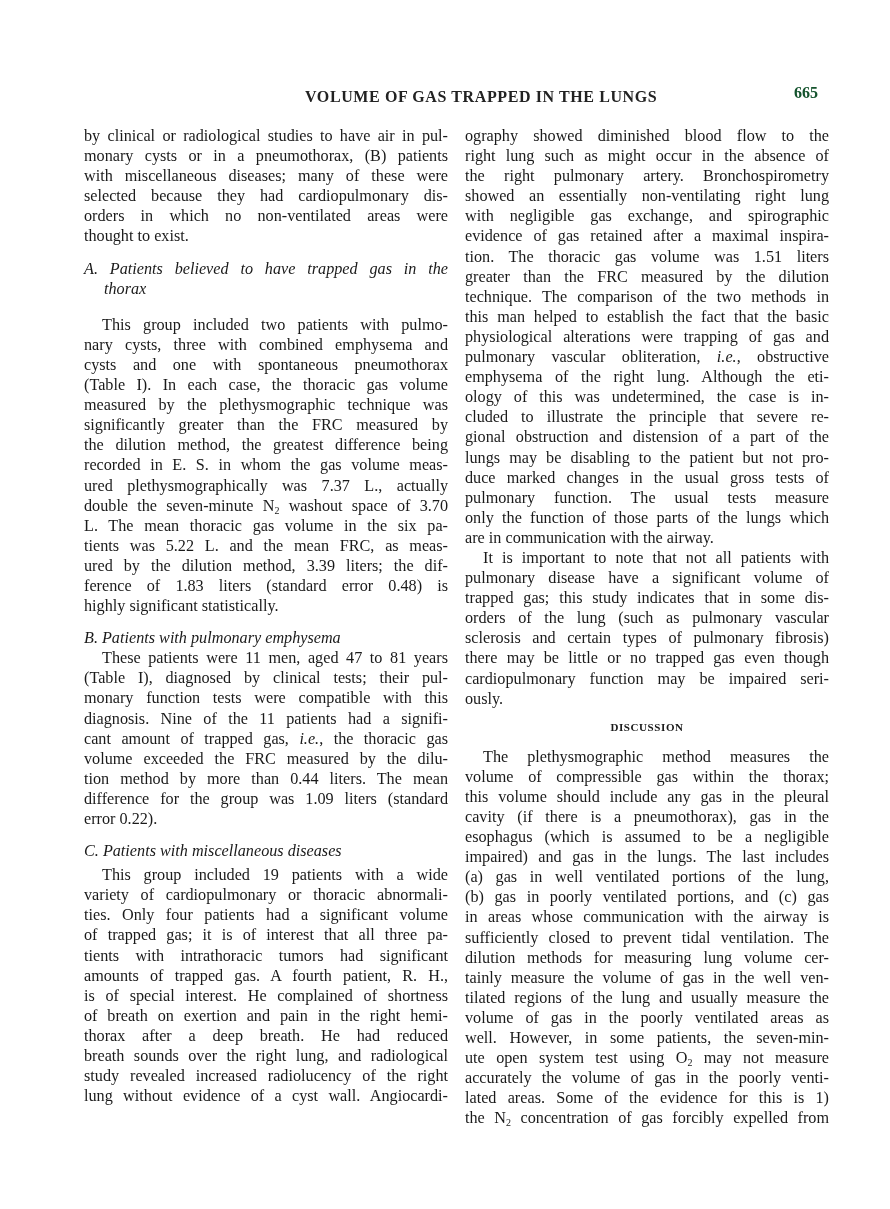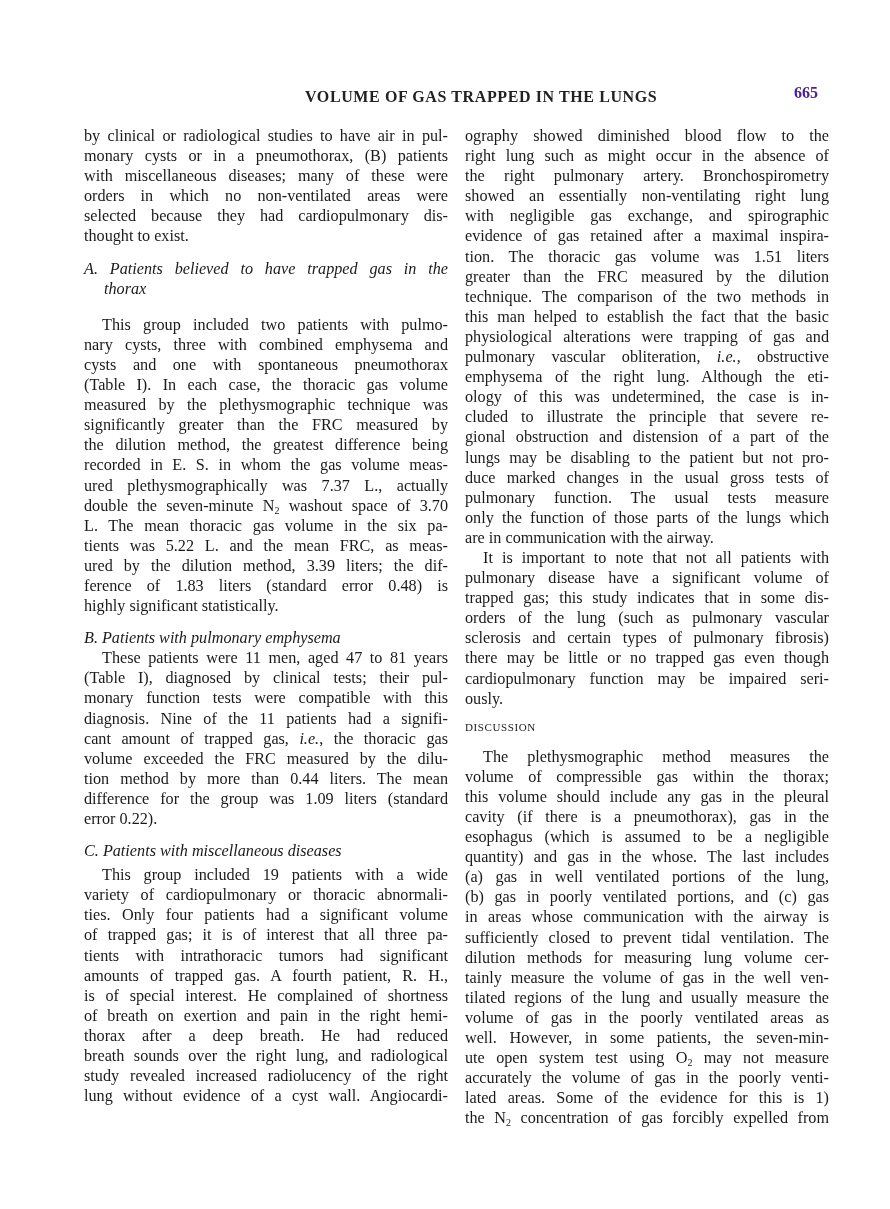--- a/index.html
+++ b/index.html
@@ -1,49 +1,49 @@
 <!DOCTYPE html>
 <html><head>
   <meta charset="utf-8">
   <style>
     html, body { margin: 0; padding: 0; background: #ffffff; }
     body { width: 890px; height: 1209px; position: relative; overflow: hidden;
            font-family: "Liberation Serif", "DejaVu Serif", serif; color: #1a1a1a; }
     .running-head { position: absolute; top: 88px; left: 305px; font-size: 16px;
                     letter-spacing: 0.6px; font-weight: bold; color: #222; }
     .page-number { position: absolute; top: 84px; left: 794px; font-size: 16px;
-                   font-weight: bold; color: #4c1d95; }
+                   font-weight: bold; color: #14532d; }
     .column { position: absolute; top: 126px; width: 364px; font-size: 16.2px; }
     .col-left { left: 84px; }
     .col-right { left: 465px; }
     .line { display: block; height: 20.1px; line-height: 20.1px; white-space: nowrap;
             text-align: justify; text-align-last: justify; }
     .line.last { text-align-last: left; }
     .line.indent { text-indent: 18px; }
     .subhead { font-style: italic; }
     .subhead-gap { height: 12px; }
-    .section-title { display: block; font-size: 11px;
-                     font-weight: normal; letter-spacing: 0.6px; height: 20px;
+    .section-title { display: block; text-align: center; font-size: 11px;
+                     font-weight: bold; letter-spacing: 0.6px; height: 20px;
                      line-height: 20px; margin-top: 8px; margin-bottom: 10px; }
     .cont-indent { padding-left: 20px; }
     sub { font-size: 10px; vertical-align: -3px; line-height: 0; }
   </style>
 </head>
 <body>
 
 <div class="running-head">VOLUME OF GAS TRAPPED IN THE LUNGS</div>
 <div class="page-number">665</div>
 
 <div class="column col-left">
   <div>
     <span class="line">by clinical or radiological studies to have air in pul-</span>
     <span class="line">monary cysts or in a pneumothorax, (B) patients</span>
     <span class="line">with miscellaneous diseases; many of these were</span>
+    <span class="line">selected because they had cardiopulmonary dis-</span>
     <span class="line">orders in which no non-ventilated areas were</span>
-    <span class="line">selected because they had cardiopulmonary dis-</span>
     <span class="line last">thought to exist.</span>
   </div>
 
   <div class="subhead-gap"></div>
   <div class="subhead">
     <span class="line">A. Patients believed to have trapped gas in the</span>
     <span class="line last cont-indent">thorax</span>
   </div>
   <div style="margin-top:16px">
     <span class="line indent">This group included two patients with pulmo-</span>
@@ -142,21 +142,21 @@
   </div>
 
   <span class="section-title">DISCUSSION</span>
 
   <div>
     <span class="line indent">The plethysmographic method measures the</span>
     <span class="line">volume of compressible gas within the thorax;</span>
     <span class="line">this volume should include any gas in the pleural</span>
     <span class="line">cavity (if there is a pneumothorax), gas in the</span>
     <span class="line">esophagus (which is assumed to be a negligible</span>
-    <span class="line">quantity) and gas in the whose. The last includes</span>
+    <span class="line">impaired) and gas in the lungs. The last includes</span>
     <span class="line">(a) gas in well ventilated portions of the lung,</span>
     <span class="line">(b) gas in poorly ventilated portions, and (c) gas</span>
     <span class="line">in areas whose communication with the airway is</span>
     <span class="line">sufficiently closed to prevent tidal ventilation. The</span>
     <span class="line">dilution methods for measuring lung volume cer-</span>
     <span class="line">tainly measure the volume of gas in the well ven-</span>
     <span class="line">tilated regions of the lung and usually measure the</span>
     <span class="line">volume of gas in the poorly ventilated areas as</span>
     <span class="line">well. However, in some patients, the seven-min-</span>
     <span class="line">

